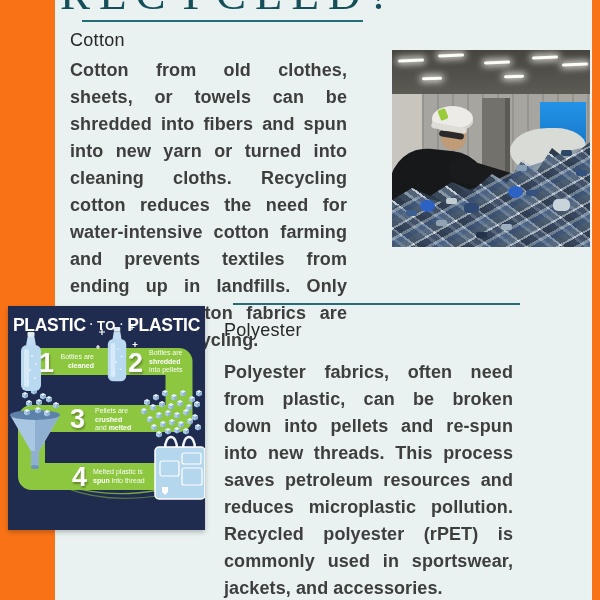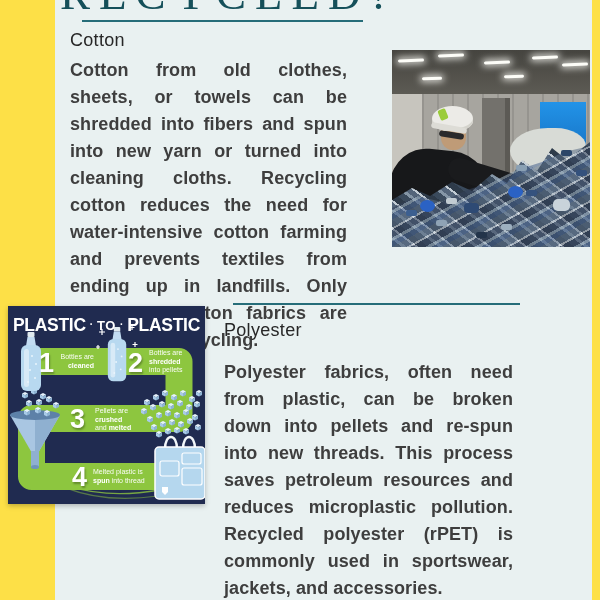--- a/index.html
+++ b/index.html
@@ -1,16 +1,16 @@
 <!DOCTYPE html>
 <html><head>
 <meta charset="utf-8">
 <style>
   html,body{margin:0;padding:0;background:#ffffff;}
-  .page{position:relative;width:600px;height:600px;overflow:hidden;background:#fde047;
+  .page{position:relative;width:600px;height:600px;overflow:hidden;background:#f97316;
         font-family:"Liberation Sans",sans-serif;}
   .panel{position:absolute;left:55px;top:0;width:537px;height:600px;background:#e9f1f1;}
 
   
   .doc-title{position:absolute;left:60px;top:-28px;font-family:"Liberation Serif","DejaVu Serif",serif;
              font-size:45px;line-height:1;letter-spacing:9px;color:#15505a;font-weight:400;white-space:nowrap;}
   .rule{position:absolute;height:2px;background:#266d79;}
   .rule1{left:82px;top:20px;width:281px;}
   .rule2{left:233px;top:303px;width:287px;}
 
@@ -60,21 +60,21 @@
   .ph-pile2{position:absolute;left:0;top:0;width:198px;height:197px;opacity:.55;
     background:repeating-linear-gradient(-29deg,#46618c 0 5px,#9fb2c2 5px 8px,#33415a 8px 15px,#dfe5ea 15px 17px,#5a6d84 17px 24px);
     clip-path:polygon(0 158px,25px 146px,50px 152px,75px 140px,100px 132px,125px 120px,150px 112px,
       172px 102px,198px 96px,198px 197px,0 197px);}
   .ph-patches{position:absolute;left:14px;top:160px;width:11px;height:6px;background:#3c5f90;border-radius:2px;
     box-shadow:30px 10px 0 #8fa3b5,60px -5px 0 2px #2e4a74,95px 14px 0 #9db0c0,120px -20px 0 #35527e,
       150px -8px 0 3px #c9d3da,70px 22px 0 #23344a,170px -40px 0 #33517d,40px -12px 0 #c2ccd3,
       110px -45px 0 #8aa0b4,155px -60px 0 #2c4668;}
 
   
-  .info{position:absolute;left:8px;top:306px;width:197px;height:198px;background:#202b50;
+  .info{position:absolute;left:8px;top:306px;width:197px;height:224px;background:#202b50;
         box-shadow:0 2px 5px rgba(0,0,0,.25);}
   .info svg{position:absolute;left:0;top:0;}
   .info-title{position:absolute;left:0;top:9px;width:197px;display:flex;justify-content:center;
               align-items:center;gap:4px;color:#ffffff;font-weight:bold;white-space:nowrap;}
   .info-title .big{font-size:17.5px;letter-spacing:-.3px;}
   .info-title .small{font-size:13px;letter-spacing:.5px;}
   .info-title .dot{font-size:10px;position:relative;top:-1px;}
   .stepnum{position:absolute;color:#ffffff;font-weight:bold;font-size:27px;line-height:27px;
            text-shadow:1px 2px 2px rgba(0,0,0,.3);}
   .steplabel{position:absolute;color:rgba(255,255,255,.95);font-size:7px;line-height:8.6px;}

